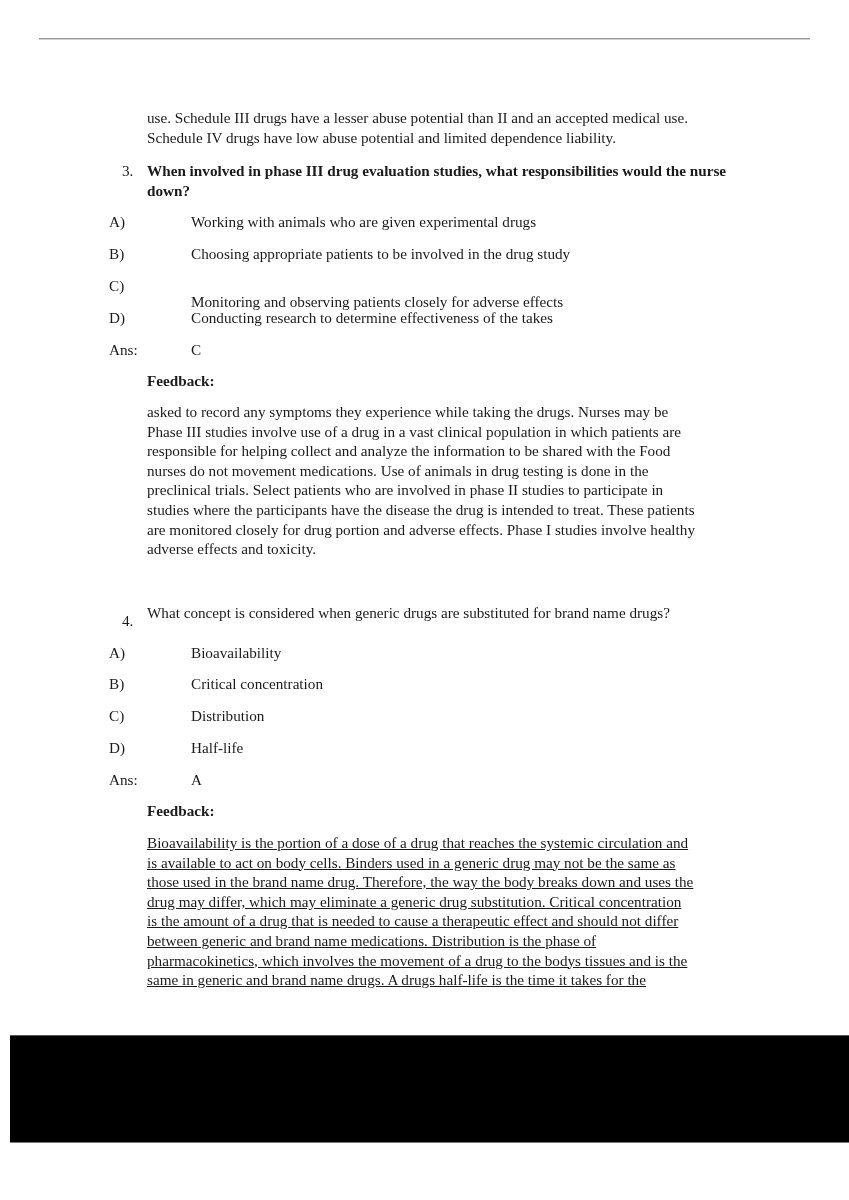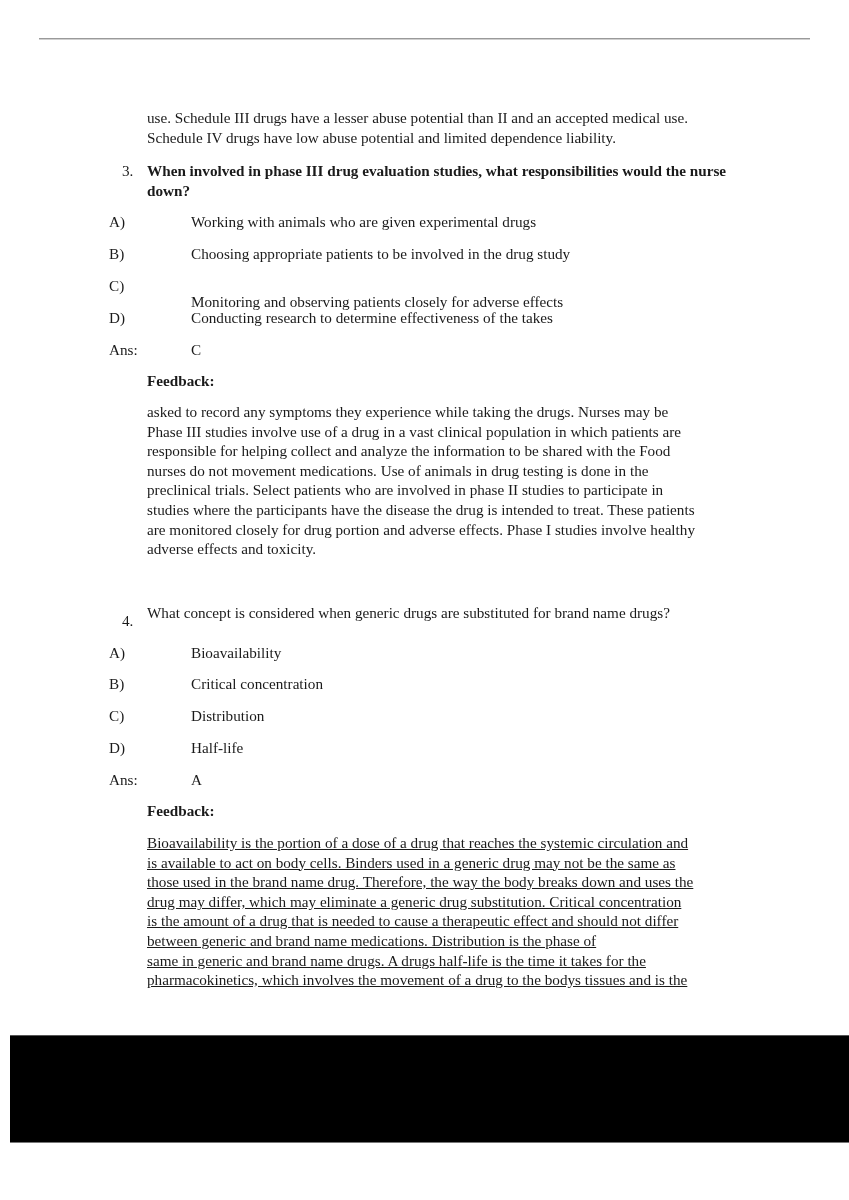--- a/index.html
+++ b/index.html
@@ -90,18 +90,18 @@
 
   <span class="txt bold" style="left:147px; top:801px;">Feedback:</span>
 
   <div class="para" style="top:833px;text-decoration:underline;">
     <span class="ln">Bioavailability is the portion of a dose of a drug that reaches the systemic circulation and</span>
     <span class="ln">is available to act on body cells. Binders used in a generic drug may not be the same as</span>
     <span class="ln">those used in the brand name drug. Therefore, the way the body breaks down and uses the</span>
     <span class="ln">drug may differ, which may eliminate a generic drug substitution. Critical concentration</span>
     <span class="ln">is the amount of a drug that is needed to cause a therapeutic effect and should not differ</span>
     <span class="ln">between generic and brand name medications. Distribution is the phase of</span>
+    <span class="ln">pharmacokinetics, which involves the movement of a drug to the bodys tissues and is the</span>
     <span class="ln">same in generic and brand name drugs. A drugs half-life is the time it takes for the</span>
-    <span class="ln">pharmacokinetics, which involves the movement of a drug to the bodys tissues and is the</span>
   </div>
 </div>
 
 <div class="black-bar"></div>
 
 </body></html>

